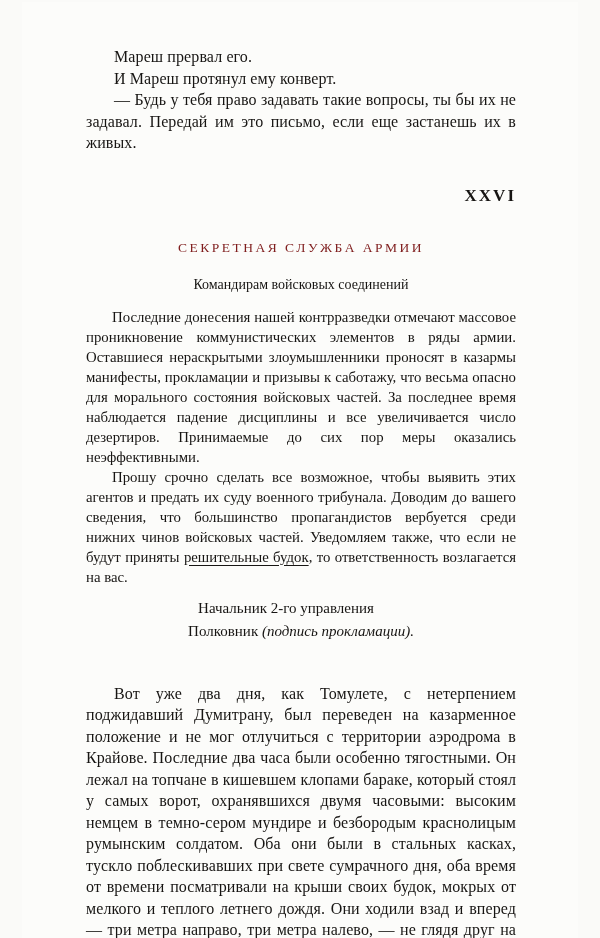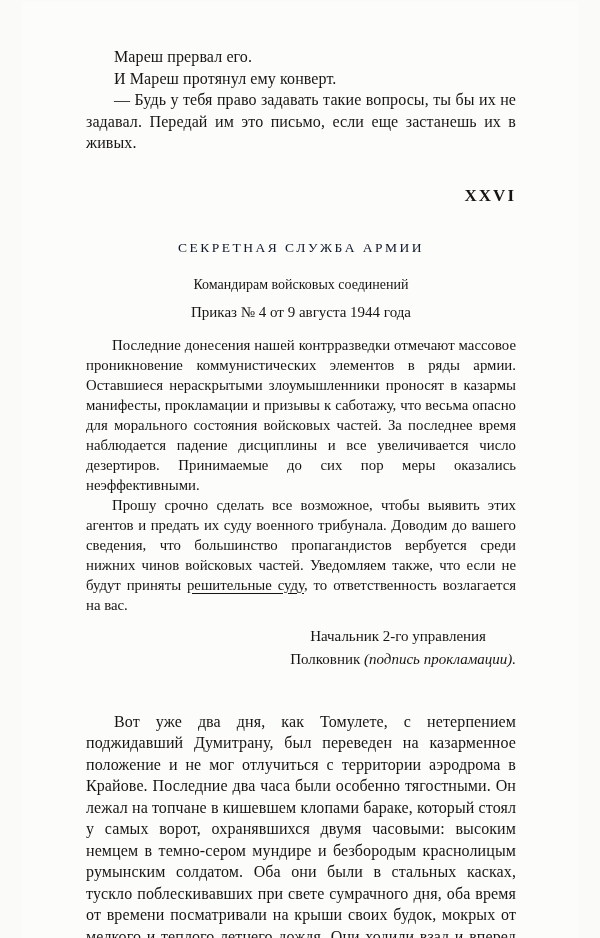--- a/index.html
+++ b/index.html
@@ -39,21 +39,21 @@
     letter-spacing: 2px;
   }
   
   .order {
     margin-top: 34px;
   }
   .order-title {
     text-align: center;
     font-size: 13.5px;
     letter-spacing: 2.5px;
-    color: #0f172a;
+    color: #7f1d1d;
   }
   .order-addressee {
     text-align: center;
     font-size: 14px;
     margin-top: 21px;
   }
   .order-heading {
     text-align: center;
     font-size: 15px;
     margin-top: 11px;
@@ -69,21 +69,21 @@
   }
   .order p.order-para.first {
     margin-top: 14px;
   }
   .underlined {
     text-decoration: underline;
     text-underline-offset: 3px;
   }
   .signature {
     margin-top: 10px;
-    text-align: right;
+    text-align: center;
     font-size: 15px;
     line-height: 23px;
   }
   .signature .sig-line1 {
     margin-right: 30px;
   }
   .signature .sig-note {
     font-style: italic;
   }
   
@@ -106,25 +106,24 @@
     <p>Мареш прервал его.</p>
     <p>И Мареш протянул ему конверт.</p>
     <p>— Будь у тебя право задавать такие вопросы, ты бы их не задавал. Передай им это письмо, если еще застанешь их в живых.</p>
   </div>
 
   <h2 class="chapter">XXVI</h2>
 
   <div class="order">
     <div class="order-title">СЕКРЕТНАЯ СЛУЖБА АРМИИ</div>
     <div class="order-addressee">Командирам войсковых соединений</div>
-    <div class="order-heading">Приказ № 4 от 9 августа 1944 года</div>
 
     <p class="order-para first">Последние донесения нашей контрразведки отмечают массовое проникновение коммунистических элементов в ряды армии. Оставшиеся нераскрытыми злоумышленники проносят в казармы манифесты, прокламации и призывы к саботажу, что весьма опасно для морального состояния войсковых частей. За последнее время наблюдается падение дисциплины и все увеличивается число дезертиров. Принимаемые до сих пор меры оказались неэффективными.</p>
 
-    <p class="order-para"><span>Прошу срочно сделать все возможное, чтобы выявить этих агентов и предать их суду военного трибунала. Доводим до вашего сведения, что большинство пропагандистов вербуется среди нижних чинов войсковых частей. Уведомляем также, что если не будут приняты </span><span class="underlined">решительные суду</span><span>, то ответственность возлагается на вас.</span></p>
+    <p class="order-para"><span>Прошу срочно сделать все возможное, чтобы выявить этих агентов и предать их суду военного трибунала. Доводим до вашего сведения, что большинство пропагандистов вербуется среди нижних чинов войсковых частей. Уведомляем также, что если не будут приняты </span><span class="underlined">решительные будок</span><span>, то ответственность возлагается на вас.</span></p>
 
     <div class="signature">
       <div class="sig-line1">Начальник 2-го управления</div>
       <div class="sig-line2"><span>Полковник </span><span class="sig-note">(подпись прокламации).</span></div>
     </div>
   </div>
 
   <div class="narrative main">
     <p>Вот уже два дня, как Томулете, с нетерпением поджидавший Думитрану, был переведен на казарменное положение и не мог отлучиться с территории аэродрома в Крайове. Последние два часа были особенно тягостными. Он лежал на топчане в кишевшем клопами бараке, который стоял у самых ворот, охранявшихся двумя часовыми: высоким немцем в темно-сером мундире и безбородым краснолицым румынским солдатом. Оба они были в стальных касках, тускло поблескивавших при свете сумрачного дня, оба время от времени посматривали на крыши своих будок, мокрых от мелкого и теплого летнего дождя. Они ходили взад и вперед — три метра направо, три метра налево, — не глядя друг на друга, как будто были врагами, а не союзниками.</p>
   </div>

